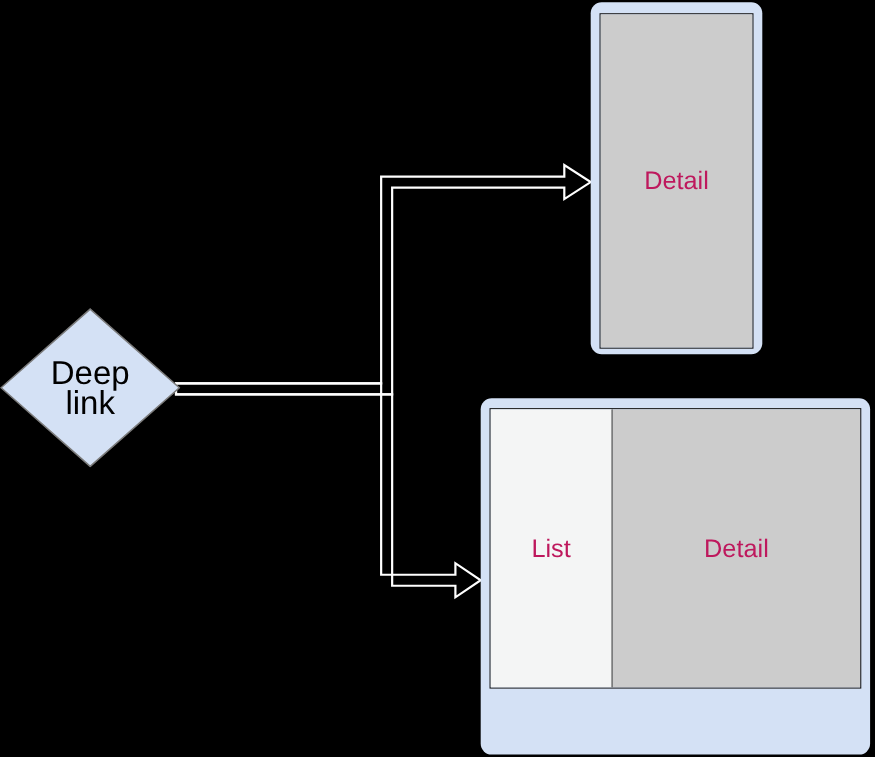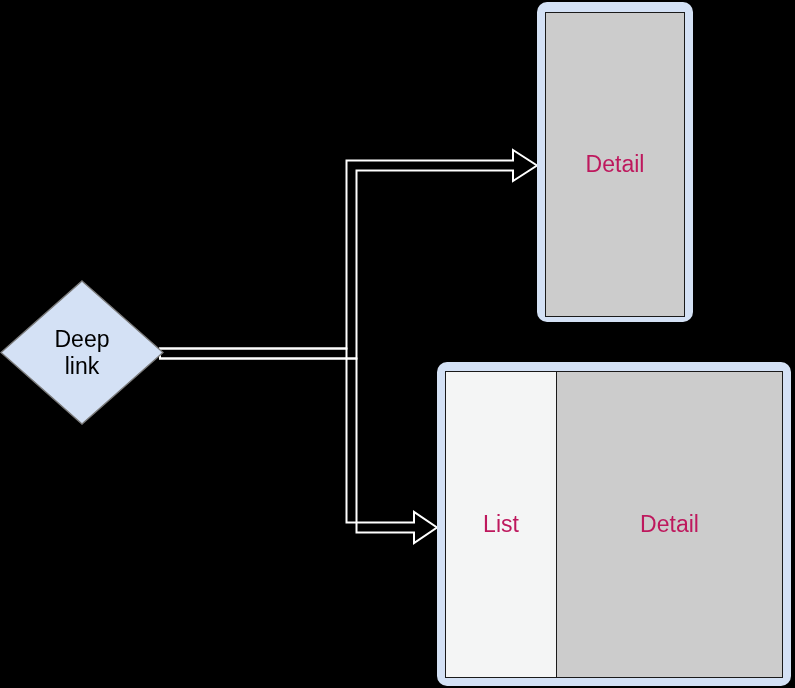--- a/index.html
+++ b/index.html
@@ -40,21 +40,21 @@
     position: absolute;
     left: 0;
     top: 0;
     width: 164px;
     height: 145px;
     display: flex;
     flex-direction: column;
     align-items: center;
     justify-content: center;
     color: #000000;
-    font-size: 23px;
+    font-size: 30px;
     line-height: 27px;
     text-align: center;
     white-space: pre;
   }
 
   
   .device {
     position: absolute;
     background: #d4e1f5;
     border-radius: 10px;
@@ -79,21 +79,21 @@
   .pane-list   { background: #f4f5f5; }
   .pane-split-border { border-right: 1.3px solid #1a1a1a; }
 
   
   #device-phone        { left: 537px; top: 2px;   width: 156px; height: 320px; }
   #device-phone .device-screen { left: 8px; top: 10px; width: 140px; height: 305px; }
   #device-phone .pane  { width: 100%; height: 100%; }
 
   
   #device-tablet       { left: 437px; top: 362px; width: 354px; height: 324px; }
-  #device-tablet .device-screen { left: 8px; top: 9px; width: 338px; height: 307px; }
+  #device-tablet .device-screen { left: 8px; top: 9px; width: 338px; height: 255px; }
   #device-tablet .pane-list   { width: 111px; height: 100%; }
   #device-tablet .pane-detail { width: 225px; height: 100%; }
 </style>
 </head>
 <body>
 
 <div id="canvas">
 
   <svg id="edges" viewBox="0 0 795 688" xmlns="http://www.w3.org/2000/svg">
 

